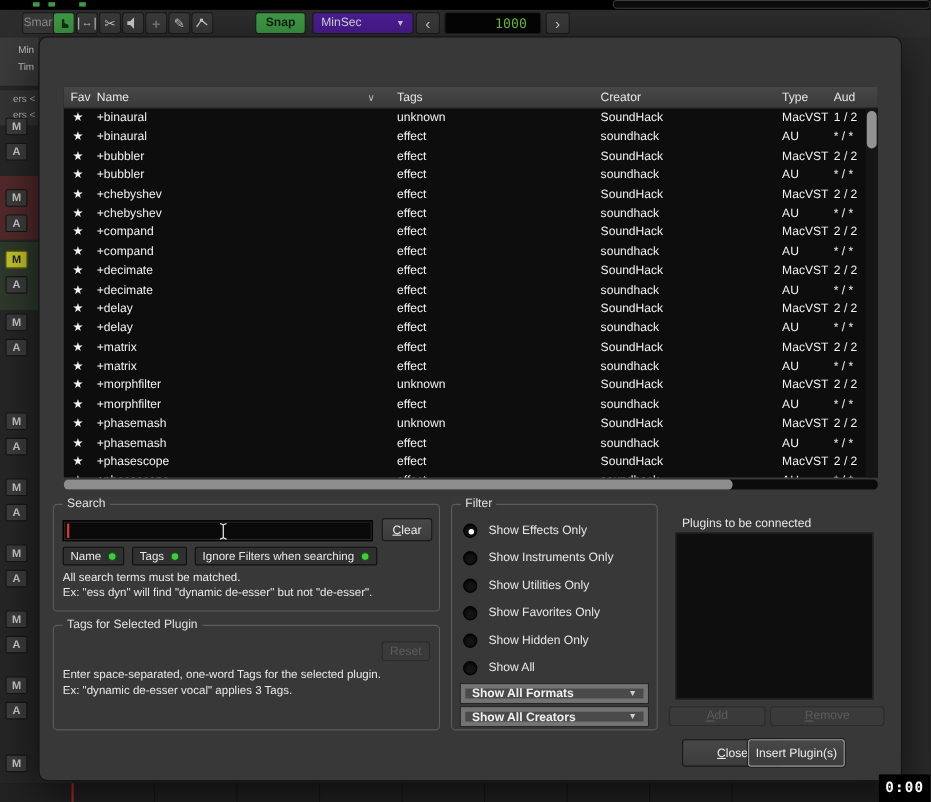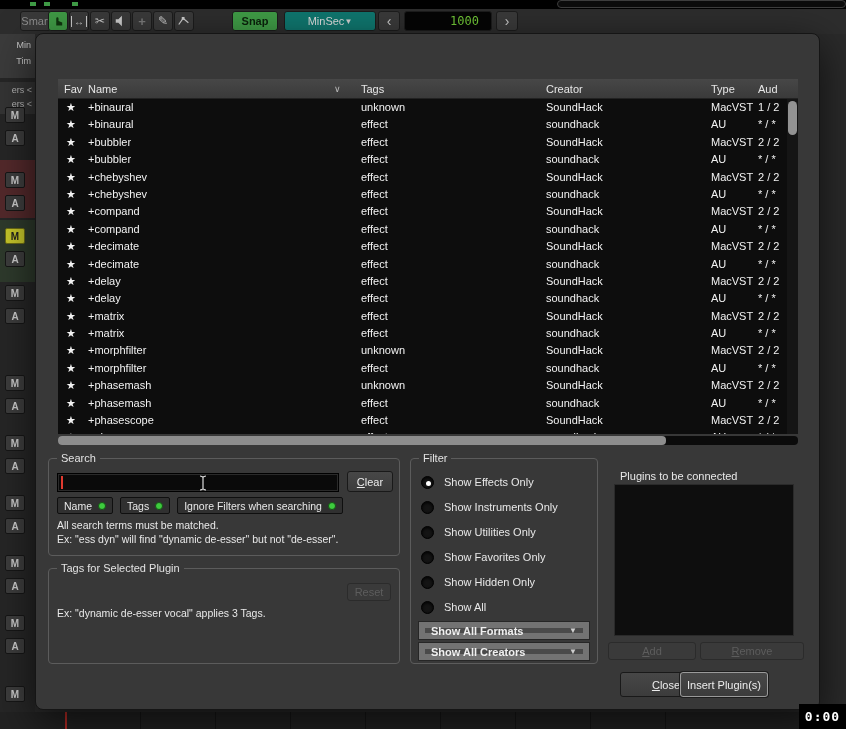--- a/index.html
+++ b/index.html
@@ -19,21 +19,21 @@
   .tool{width:20px;}
   .b-hand{left:48px;background:#3f9a45;}
   .b-range{left:69px;}
   .b-cut{left:90px;font-size:12px;}
   .b-speaker{left:111px;}
   .b-move{left:132px;color:#7a7a7a;font-size:13px;font-weight:bold;}
   .b-pencil{left:153px;font-size:12px;}
   .b-autom{left:174px;}
   .range-glyph{border-left:1px solid #ccc;border-right:1px solid #ccc;padding:0 2px;font-size:10px;line-height:11px;}
   .b-snap{left:232px;width:46px;background:#3f9b46;color:#0b220c;font-weight:bold;}
-  .b-minsec{left:284px;width:92px;background:#0f766e;color:#ddd;padding:0 7px;}
+  .b-minsec{left:284px;width:92px;background:#4c1d95;color:#ddd;justify-content:space-between;padding:0 7px;}
   .dd-arrow{font-size:8px;color:#cfcfcf;}
   .b-prev{left:378px;width:22px;font-size:14px;}
   .b-clock{left:404px;width:88px;background:#050505;color:#71c837;
            font-family:"DejaVu Sans Mono",monospace;font-size:12px;justify-content:flex-end;padding-right:12px;}
   .b-next{left:496px;width:22px;font-size:14px;}
 
   .left-strip{position:absolute;left:0;top:34px;width:35px;height:695px;background:#262626;z-index:1;}
   .ls-ruler{position:absolute;left:0;top:0;width:35px;height:44px;background:#3b3b3b;}
   .ls-ruler span{position:absolute;right:4px;font-size:9px;color:#c9c9c9;}
   .ls-markers{position:absolute;left:0;top:48px;width:35px;height:32px;background:#343434;}
@@ -113,21 +113,21 @@
   .tags-help{position:absolute;left:8px;top:38px;display:flex;flex-direction:column;gap:3px;}
   .tags-help div{font-size:10.5px;color:#e8e8e8;white-space:nowrap;}
 
   .opts{position:absolute;left:10px;top:16px;display:flex;flex-direction:column;gap:11px;}
   .opt{display:flex;align-items:center;gap:10px;height:14px;}
   .radio{width:13px;height:13px;border-radius:50%;background:#141414;border:1px solid #000;
          box-shadow:inset 0 1px 3px #000;position:relative;flex:none;}
   .opt.on .radio::after{content:"";position:absolute;left:4px;top:4px;width:5px;height:5px;border-radius:50%;background:#fff;}
   .opt span.lbl{font-size:11px;color:#e8e8e8;white-space:nowrap;}
   .drop{position:absolute;left:8px;width:170px;height:17px;display:flex;align-items:center;justify-content:space-between;
-        padding:0 6px;background:#4a4a4a;border:6px solid #737373;box-shadow:0 0 0 1px #262626;
+        padding:0 6px;background:#4a4a4a;border:4px solid #737373;box-shadow:0 0 0 1px #262626;
         font-size:11px;font-weight:bold;color:#f0f0f0;}
   .d-formats{top:163px;} .d-creators{top:184px;}
 
   .cp-title{position:absolute;left:584px;top:436px;font-size:11px;color:#e8e8e8;}
   .cp-box{position:absolute;left:578px;top:450px;width:180px;height:152px;background:#0e0e0e;border:1px solid #2a2a2a;}
   .b-add{position:absolute;left:572px;top:608px;width:88px;height:18px;}
   .b-remove{position:absolute;left:664px;top:608px;width:104px;height:18px;}
   .b-close{position:absolute;left:584px;top:638px;width:92px;height:25px;}
   .b-insert{position:absolute;left:644px;top:638px;width:88px;height:25px;border:1px solid #9a9a9a;box-shadow:0 0 0 1px #1d1d1d;}
 </style>
@@ -445,20 +445,21 @@
         </div>
       <div class="help hl1">All search terms must be matched.</div>
       <div class="help hl2">Ex: "ess dyn" will find "dynamic de-esser" but not "de-esser".</div>
     </div>
 
     <div class="frame f-tags">
       <span class="legend">Tags for Selected Plugin</span>
       <div class="btn disabled b-reset">Reset</div>
       <div class="tags-help">
 
+      <div>Enter space-separated, one-word Tags for the selected plugin.</div>
           <div>Ex: "dynamic de-esser vocal" applies 3 Tags.</div>
         </div>
     </div>
 
     <div class="frame f-filter">
       <span class="legend">Filter</span>
       <div class="opts">
 
       <div class="opt on">
             <span class="radio"></span>

